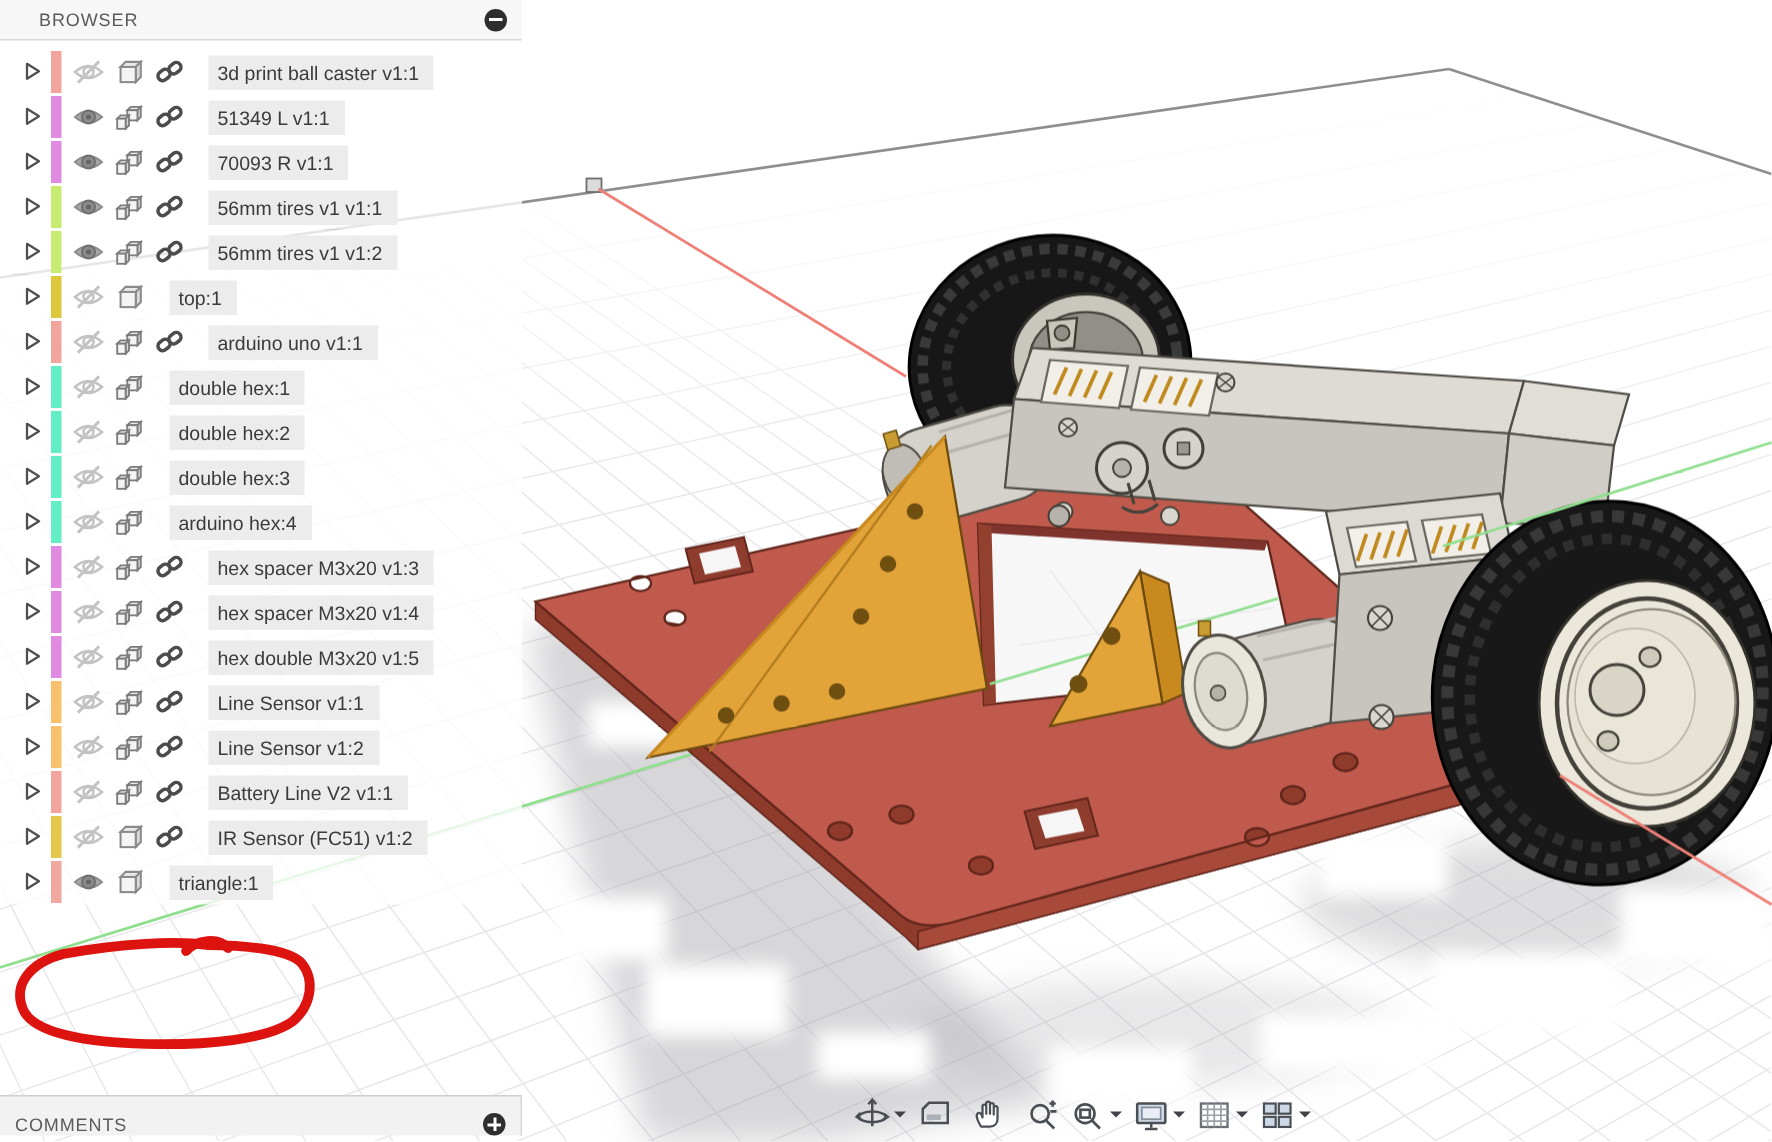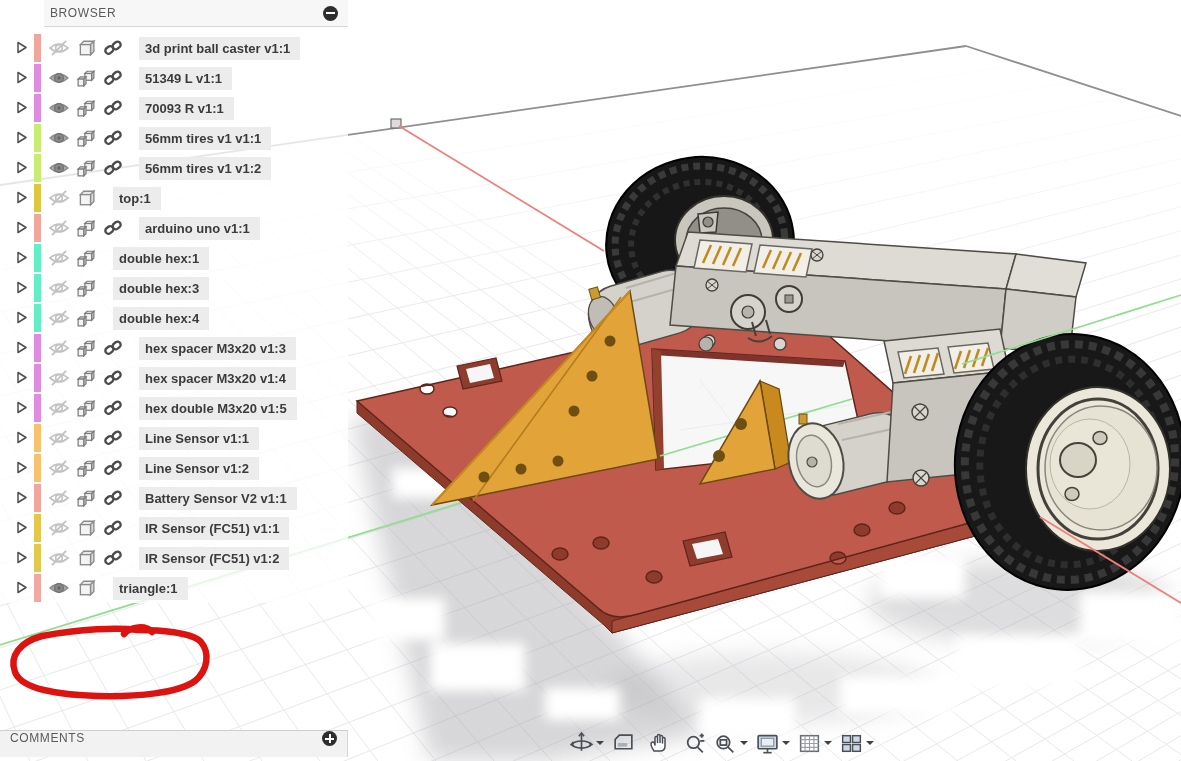--- a/index.html
+++ b/index.html
@@ -5,42 +5,42 @@
   html,body{margin:0;padding:0;width:1181px;height:761px;overflow:hidden;
     font-family:"Liberation Sans",sans-serif;background:#fff;}
   #stage{position:relative;width:1181px;height:761px;}
   #vp{position:absolute;left:0;top:0;z-index:1;}
   .grid line{stroke:#e8e8ec;stroke-width:1;}
 
   
   .browser-panel{position:absolute;left:0;top:0;width:348px;z-index:10;}
   .panel-header{height:27px;background:rgba(247,247,247,0.96);
     border-bottom:1px solid #d8d8d8;display:flex;align-items:center;
-    padding:0 10px 0 6px;box-sizing:border-box;margin-left:44px;}
+    padding:0 10px 0 26px;box-sizing:border-box;}
   .panel-title{font-size:12px;letter-spacing:.6px;color:#5a5a5a;flex:1;}
   .circ-btn{width:15px;height:15px;border-radius:50%;background:#2e2e2e;
     position:relative;flex:0 0 auto;cursor:pointer;}
   .circ-btn::before{content:"";position:absolute;left:3px;right:3px;top:6.5px;
     height:2px;background:#fff;}
   .circ-btn.plus::after{content:"";position:absolute;top:3px;bottom:3px;left:6.5px;
     width:2px;background:#fff;}
   .rows{margin-top:6px;}
   .row{height:30px;display:flex;align-items:center;padding-left:12px;
-    background:rgba(255,255,255,0.78);font-weight:bold;}
+    background:rgba(255,255,255,0.78);}
   .tri{width:20px;height:16px;flex:0 0 auto;}
   .cbar{width:7px;height:28px;margin:0 6px 0 2px;flex:0 0 auto;}
   .ic{width:24px;height:18px;flex:0 0 auto;margin-right:2px;}
   .geom{width:26px;}
   .chip{margin-left:12px;background:#ececec;padding:4px 10px 4px 6px;
     font-size:13px;color:#3b3b3b;white-space:nowrap;}
 
   
   .comments-bar{position:absolute;left:0;top:730px;width:348px;height:27px;
     background:rgba(242,242,242,0.97);border-top:1px solid #cfcfcf;
-    border-right:1px solid #d6d6d6;display:flex;align-items:flex-start;
+    border-right:1px solid #d6d6d6;display:flex;align-items:flex-end;
     padding:0 10px;box-sizing:border-box;z-index:10;}
 
   
   #annot{position:absolute;left:0;top:0;z-index:30;pointer-events:none;}
 
   
   .nav-toolbar{position:absolute;left:566px;top:728px;height:30px;z-index:20;
     display:flex;align-items:center;}
   .tool-btn{width:28px;height:28px;display:flex;align-items:center;
     justify-content:center;background:transparent;border:none;padding:0;
@@ -478,35 +478,49 @@
             <use href="#i-arrow"></use>
           </svg>
       <span class="cbar" style="background: rgb(99, 238, 197);"></span>
       <svg class="ic eye" viewBox="0 0 18 14">
             <use href="#i-eyeoff"></use>
           </svg>
       <svg class="ic geom" viewBox="0 0 18 16">
             <use href="#i-comp"></use>
           </svg>
 
+      <span class="chip">double hex:2</span>
+    </div>
+        <div class="row">
+      <svg class="tri" viewBox="0 0 16 16">
+            <use href="#i-arrow"></use>
+          </svg>
+      <span class="cbar" style="background: rgb(99, 238, 197);"></span>
+      <svg class="ic eye" viewBox="0 0 18 14">
+            <use href="#i-eyeoff"></use>
+          </svg>
+      <svg class="ic geom" viewBox="0 0 18 16">
+            <use href="#i-comp"></use>
+          </svg>
+
       <span class="chip">double hex:3</span>
     </div>
         <div class="row">
       <svg class="tri" viewBox="0 0 16 16">
             <use href="#i-arrow"></use>
           </svg>
       <span class="cbar" style="background: rgb(99, 238, 197);"></span>
       <svg class="ic eye" viewBox="0 0 18 14">
             <use href="#i-eyeoff"></use>
           </svg>
       <svg class="ic geom" viewBox="0 0 18 16">
             <use href="#i-comp"></use>
           </svg>
 
-      <span class="chip">double hex:4</span>
+      <span class="chip">arduino hex:4</span>
     </div>
         <div class="row">
       <svg class="tri" viewBox="0 0 16 16">
             <use href="#i-arrow"></use>
           </svg>
       <span class="cbar" style="background: rgb(225, 138, 225);"></span>
       <svg class="ic eye" viewBox="0 0 18 14">
             <use href="#i-eyeoff"></use>
           </svg>
       <svg class="ic geom" viewBox="0 0 18 16">
@@ -588,37 +602,21 @@
       <span class="cbar" style="background: rgb(242, 165, 156);"></span>
       <svg class="ic eye" viewBox="0 0 18 14">
             <use href="#i-eyeoff"></use>
           </svg>
       <svg class="ic geom" viewBox="0 0 18 16">
             <use href="#i-comp"></use>
           </svg>
       <svg class="ic link" viewBox="0 0 18 16">
             <use href="#i-link"></use>
           </svg>
-      <span class="chip">Battery Sensor V2 v1:1</span>
-    </div>
-        <div class="row">
-      <svg class="tri" viewBox="0 0 16 16">
-            <use href="#i-arrow"></use>
-          </svg>
-      <span class="cbar" style="background: rgb(228, 200, 75);"></span>
-      <svg class="ic eye" viewBox="0 0 18 14">
-            <use href="#i-eyeoff"></use>
-          </svg>
-      <svg class="ic geom" viewBox="0 0 18 16">
-            <use href="#i-body"></use>
-          </svg>
-      <svg class="ic link" viewBox="0 0 18 16">
-            <use href="#i-link"></use>
-          </svg>
-      <span class="chip">IR Sensor (FC51) v1:1</span>
+      <span class="chip">Battery Line V2 v1:1</span>
     </div>
         <div class="row">
       <svg class="tri" viewBox="0 0 16 16">
             <use href="#i-arrow"></use>
           </svg>
       <span class="cbar" style="background: rgb(228, 200, 75);"></span>
       <svg class="ic eye" viewBox="0 0 18 14">
             <use href="#i-eyeoff"></use>
           </svg>
       <svg class="ic geom" viewBox="0 0 18 16">

